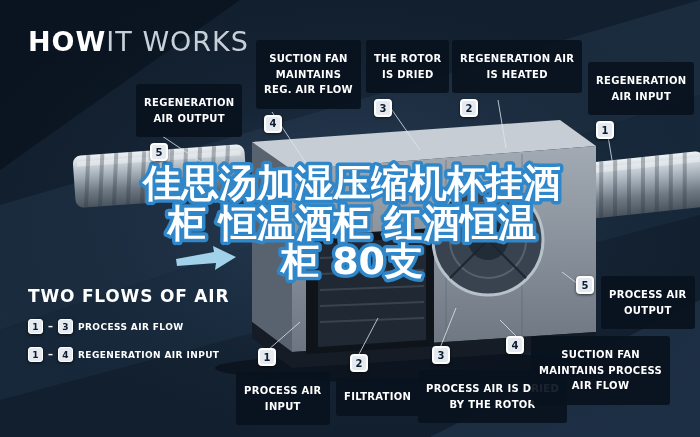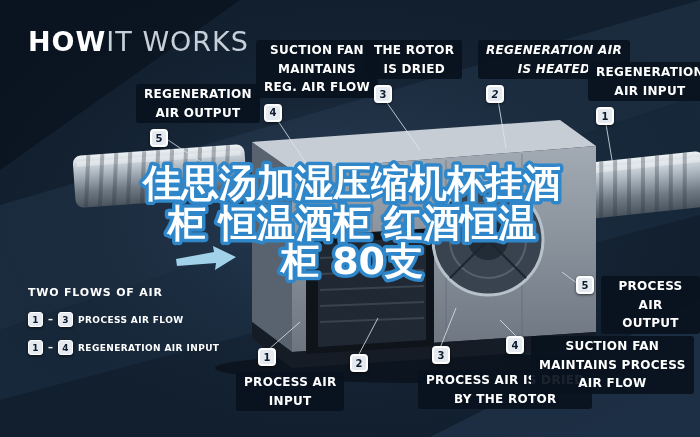--- a/index.html
+++ b/index.html
@@ -27,25 +27,25 @@
   .t-bold { font-weight: 700; }
   .t-light { font-weight: 400; color: #c7d0d9; }
 
   .co { position: absolute; display: flex; }
   .co.col { flex-direction: column; gap: 6px; align-items: flex-start; }
   .co.row { flex-direction: row; gap: 7px; align-items: flex-start; }
 
   .lbl {
     background: rgba(9, 18, 30, 0.93);
     color: #ffffff;
-    font-size: 12px;
+    font-size: 10px;
     font-weight: 700;
     letter-spacing: 0.3px;
     line-height: 1.55;
-    padding: 1px 8px;
+    padding: 11px 8px;
     border-radius: 3px;
     white-space: pre-line;
     text-align: center;
   }
 
   .badge {
     width: 18px;
     height: 18px;
     border-radius: 4px;
     background: #e4eaf0;
@@ -60,21 +60,21 @@
     flex: 0 0 auto;
   }
   .badge.sm { width: 15px; height: 15px; font-size: 9px; border-width: 1.5px; border-radius: 3px; }
 
   .ml8  { margin-left: 8px; }
   .ml14 { margin-left: 14px; }
   .ml22 { margin-left: 22px; }
 
   .legend { position: absolute; left: 28px; top: 286px; }
   .legend-title {
-    font-size: 11px;
+    font-size: 17px;
     font-weight: 700;
     color: #ffffff;
     letter-spacing: 0.8px;
     white-space: nowrap;
   }
   .legend-row { display: flex; align-items: center; gap: 5px; margin-top: 13px; }
   .dash { color: #ffffff; font-size: 10px; font-weight: 700; }
   .legend-label {
     font-size: 9px;
     font-weight: 700;
@@ -227,21 +227,21 @@
 REG. AIR FLOW</div>
     <div class="badge ml8">4</div>
   </div>
 
   <div class="co col" style="left:366px; top:40px;">
     <div class="lbl">THE ROTOR
 IS DRIED</div>
     <div class="badge ml8">3</div>
   </div>
 
-  <div class="co col" style="left:478px; top:40px;font-style:italic;">
+  <div class="co col" style="left:452px; top:40px;">
     <div class="lbl">REGENERATION AIR
 IS HEATED</div>
     <div class="badge ml8">2</div>
   </div>
 
   <div class="co col" style="left:588px; top:62px;">
     <div class="lbl">REGENERATION
 AIR INPUT</div>
     <div class="badge ml8">1</div>
   </div>
@@ -259,20 +259,21 @@
   </div>
 
   <div class="co col" style="left:236px; top:348px;">
     <div class="badge ml22">1</div>
     <div class="lbl">PROCESS AIR
 INPUT</div>
   </div>
 
   <div class="co col" style="left:336px; top:354px;">
     <div class="badge ml14">2</div>
+    <div class="lbl">FILTRATION</div>
   </div>
 
   <div class="co col" style="left:418px; top:346px;">
     <div class="badge ml14">3</div>
     <div class="lbl">PROCESS AIR IS DRIED
 BY THE ROTOR</div>
   </div>
 
   <div class="co row" style="left:506px; top:336px;">
     <div class="badge">4</div>

